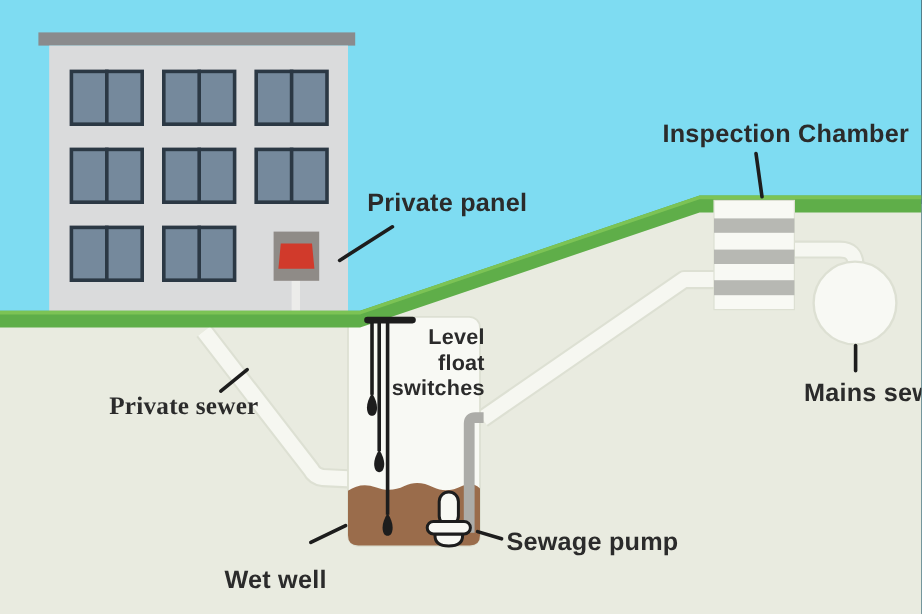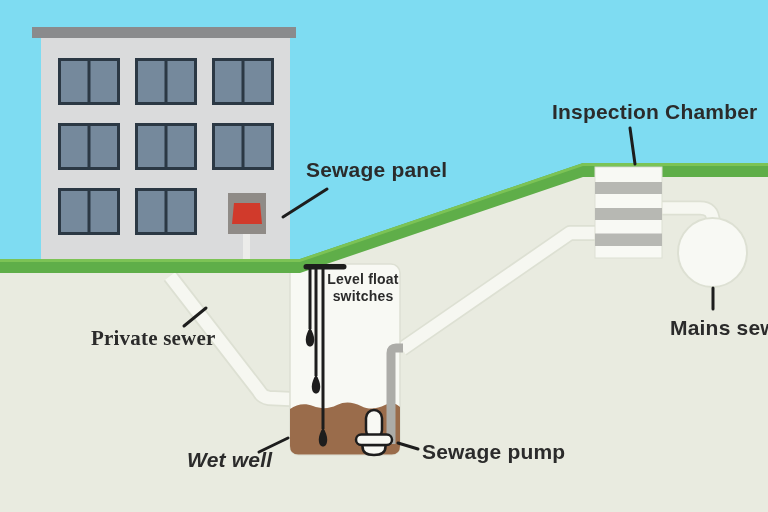--- a/index.html
+++ b/index.html
@@ -13,24 +13,24 @@
   .stage svg{position:absolute;left:0;top:0;}
   .label{
     position:absolute;
     font-weight:700;
     color:var(--text,#2b2b2b);
     font-size:21px;
     letter-spacing:.2px;
     white-space:nowrap;
   }
   .label.small{
-    font-size:14px;
+    font-size:18px;
     line-height:1.18;
     white-space:pre-line;
-    text-align:center;
+    text-align:right;
   }
 </style>
 </head>
 <body>
 
 <div class="stage">
 
   <svg width="768" height="512" viewBox="0 0 768 512">
 
     <defs>
@@ -106,21 +106,21 @@
     <g fill="none" stroke-width="3" stroke-linecap="round" style="stroke:var(--line-black,#1d1d1d)">
       <line x1="283" y1="217" x2="327" y2="189"></line>
       <line x1="630" y1="128" x2="635" y2="164"></line>
       <line x1="184" y1="326" x2="206" y2="308"></line>
       <line x1="259" y1="452" x2="288" y2="438"></line>
       <line x1="398" y1="443" x2="418" y2="449"></line>
       <line x1="713" y1="288" x2="713" y2="309"></line>
     </g>
   </svg>
 
-  <div class="label" style="left:306px;top:158px;">Sewage panel</div>
+  <div class="label" style="left:306px;top:158px;">Private panel</div>
   <div class="label" style="left:552px;top:100px;">Inspection Chamber</div>
   <div class="label" style="left:91px;top:326px;font-family:Liberation Serif, serif;">Private sewer</div>
   <div class="label small" style="left:322px;top:271px;width:82px;">Level float
 switches</div>
-  <div class="label" style="left:187px;top:448px;font-style:italic;">Wet well</div>
+  <div class="label" style="left:187px;top:472px;">Wet well</div>
   <div class="label" style="left:422px;top:440px;">Sewage pump</div>
   <div class="label" style="left:670px;top:316px;">Mains sewer</div>
 </div>
 
 </body></html>

